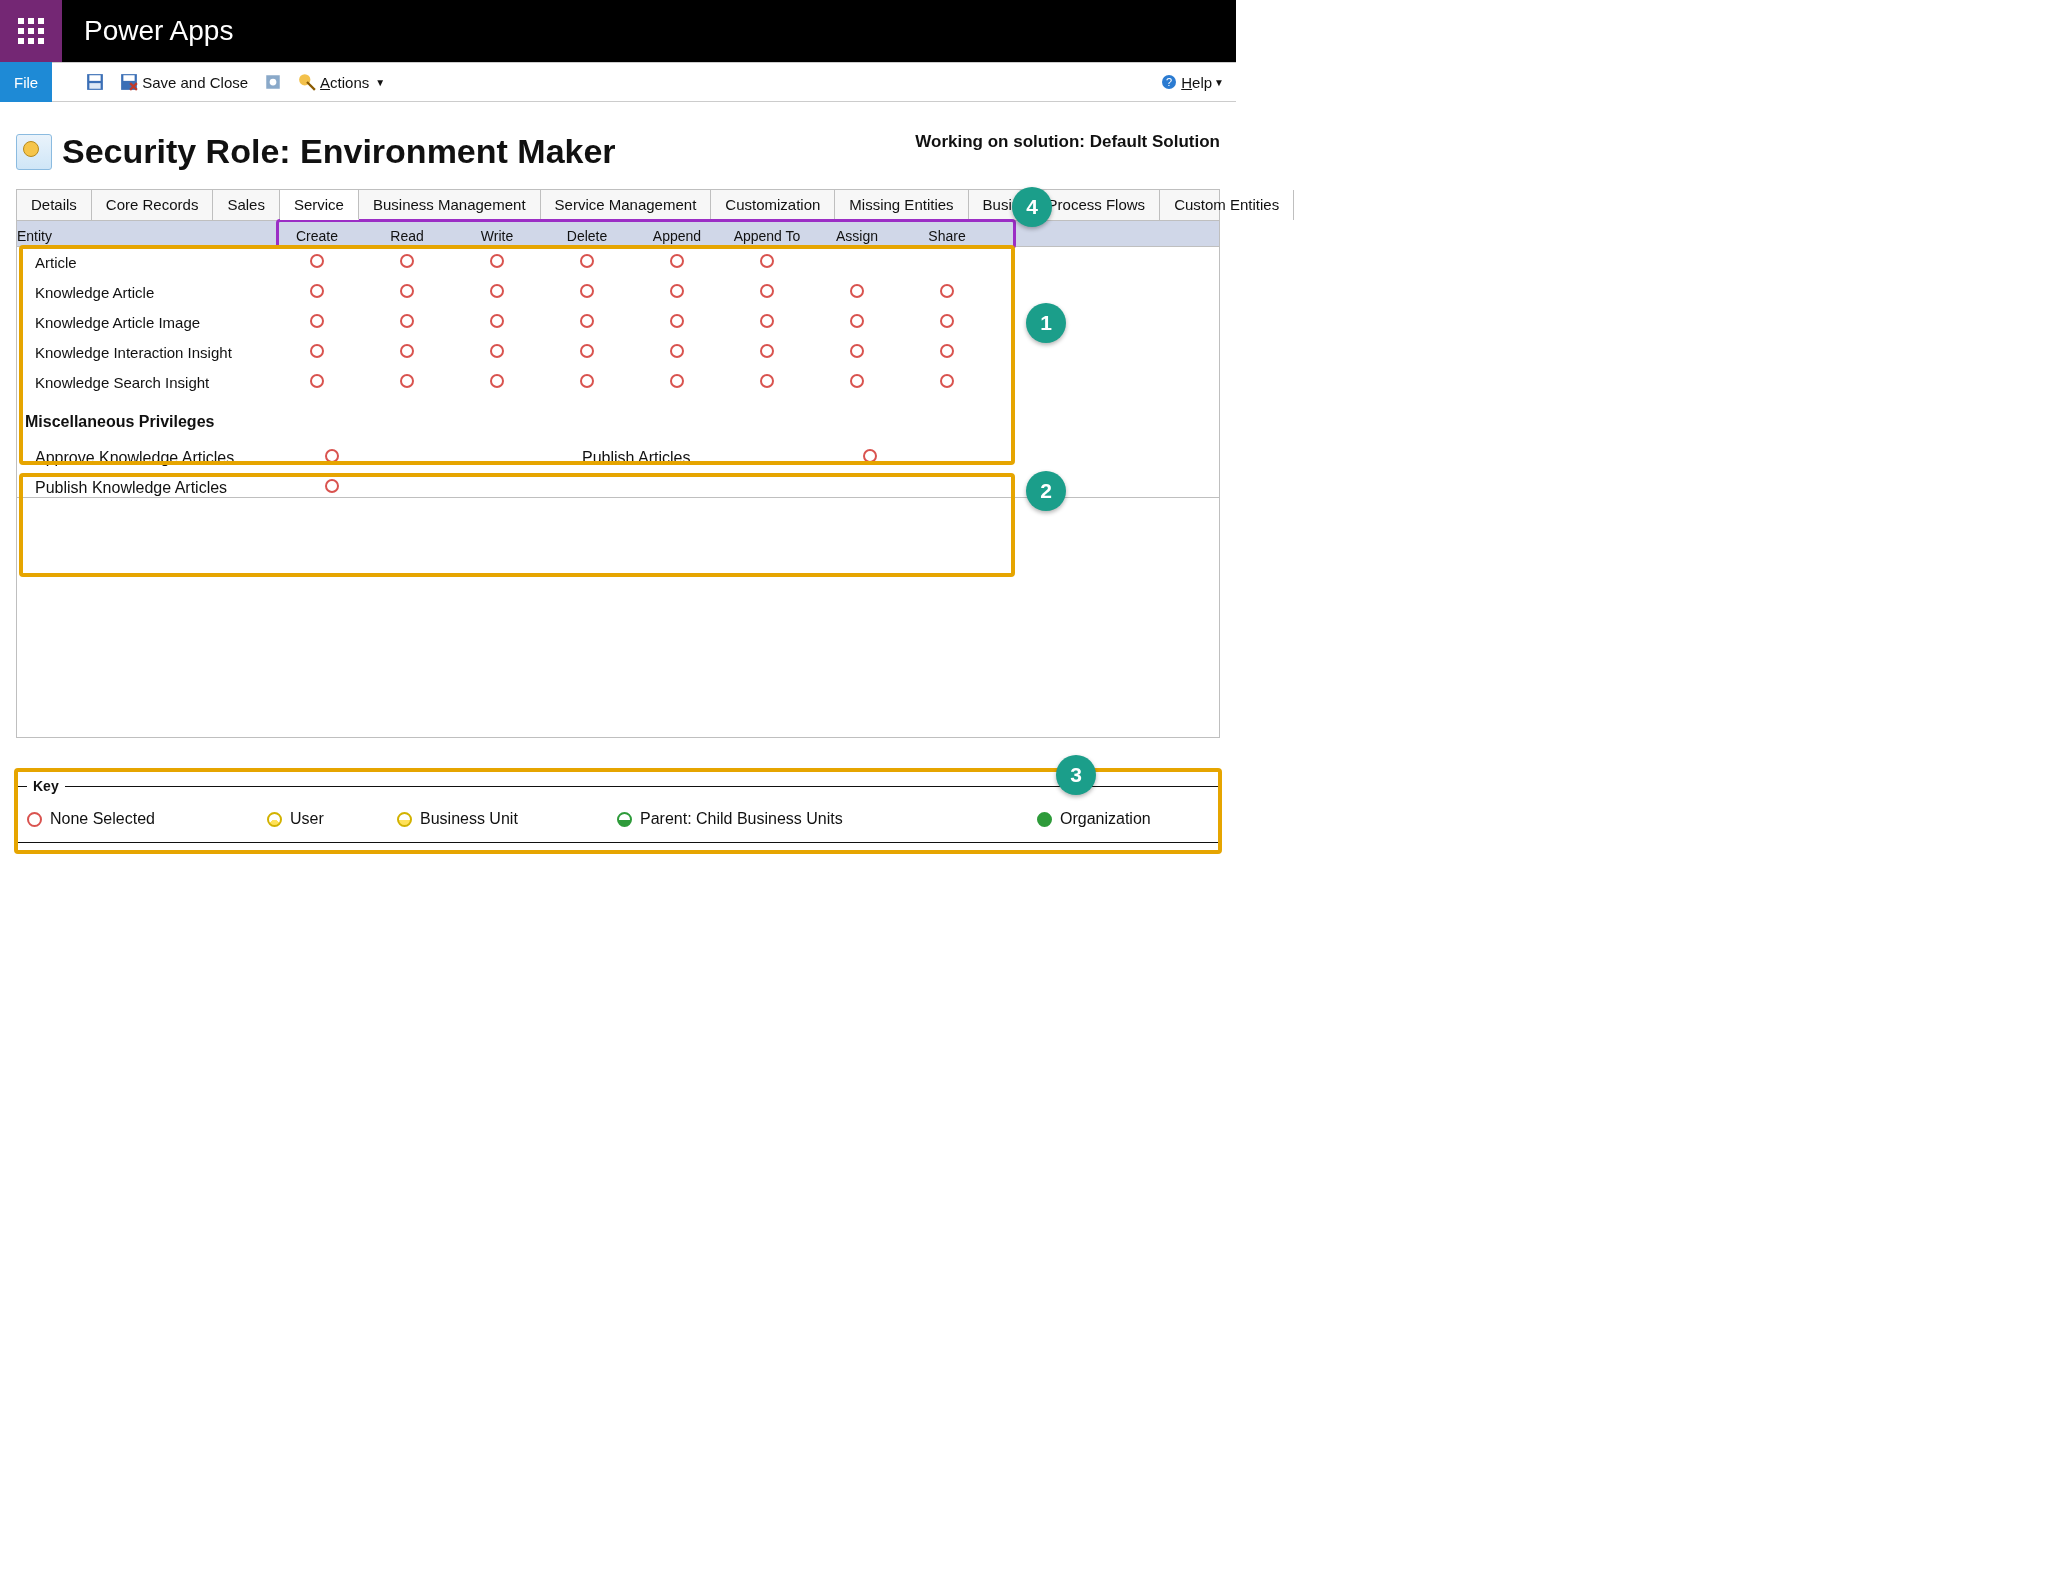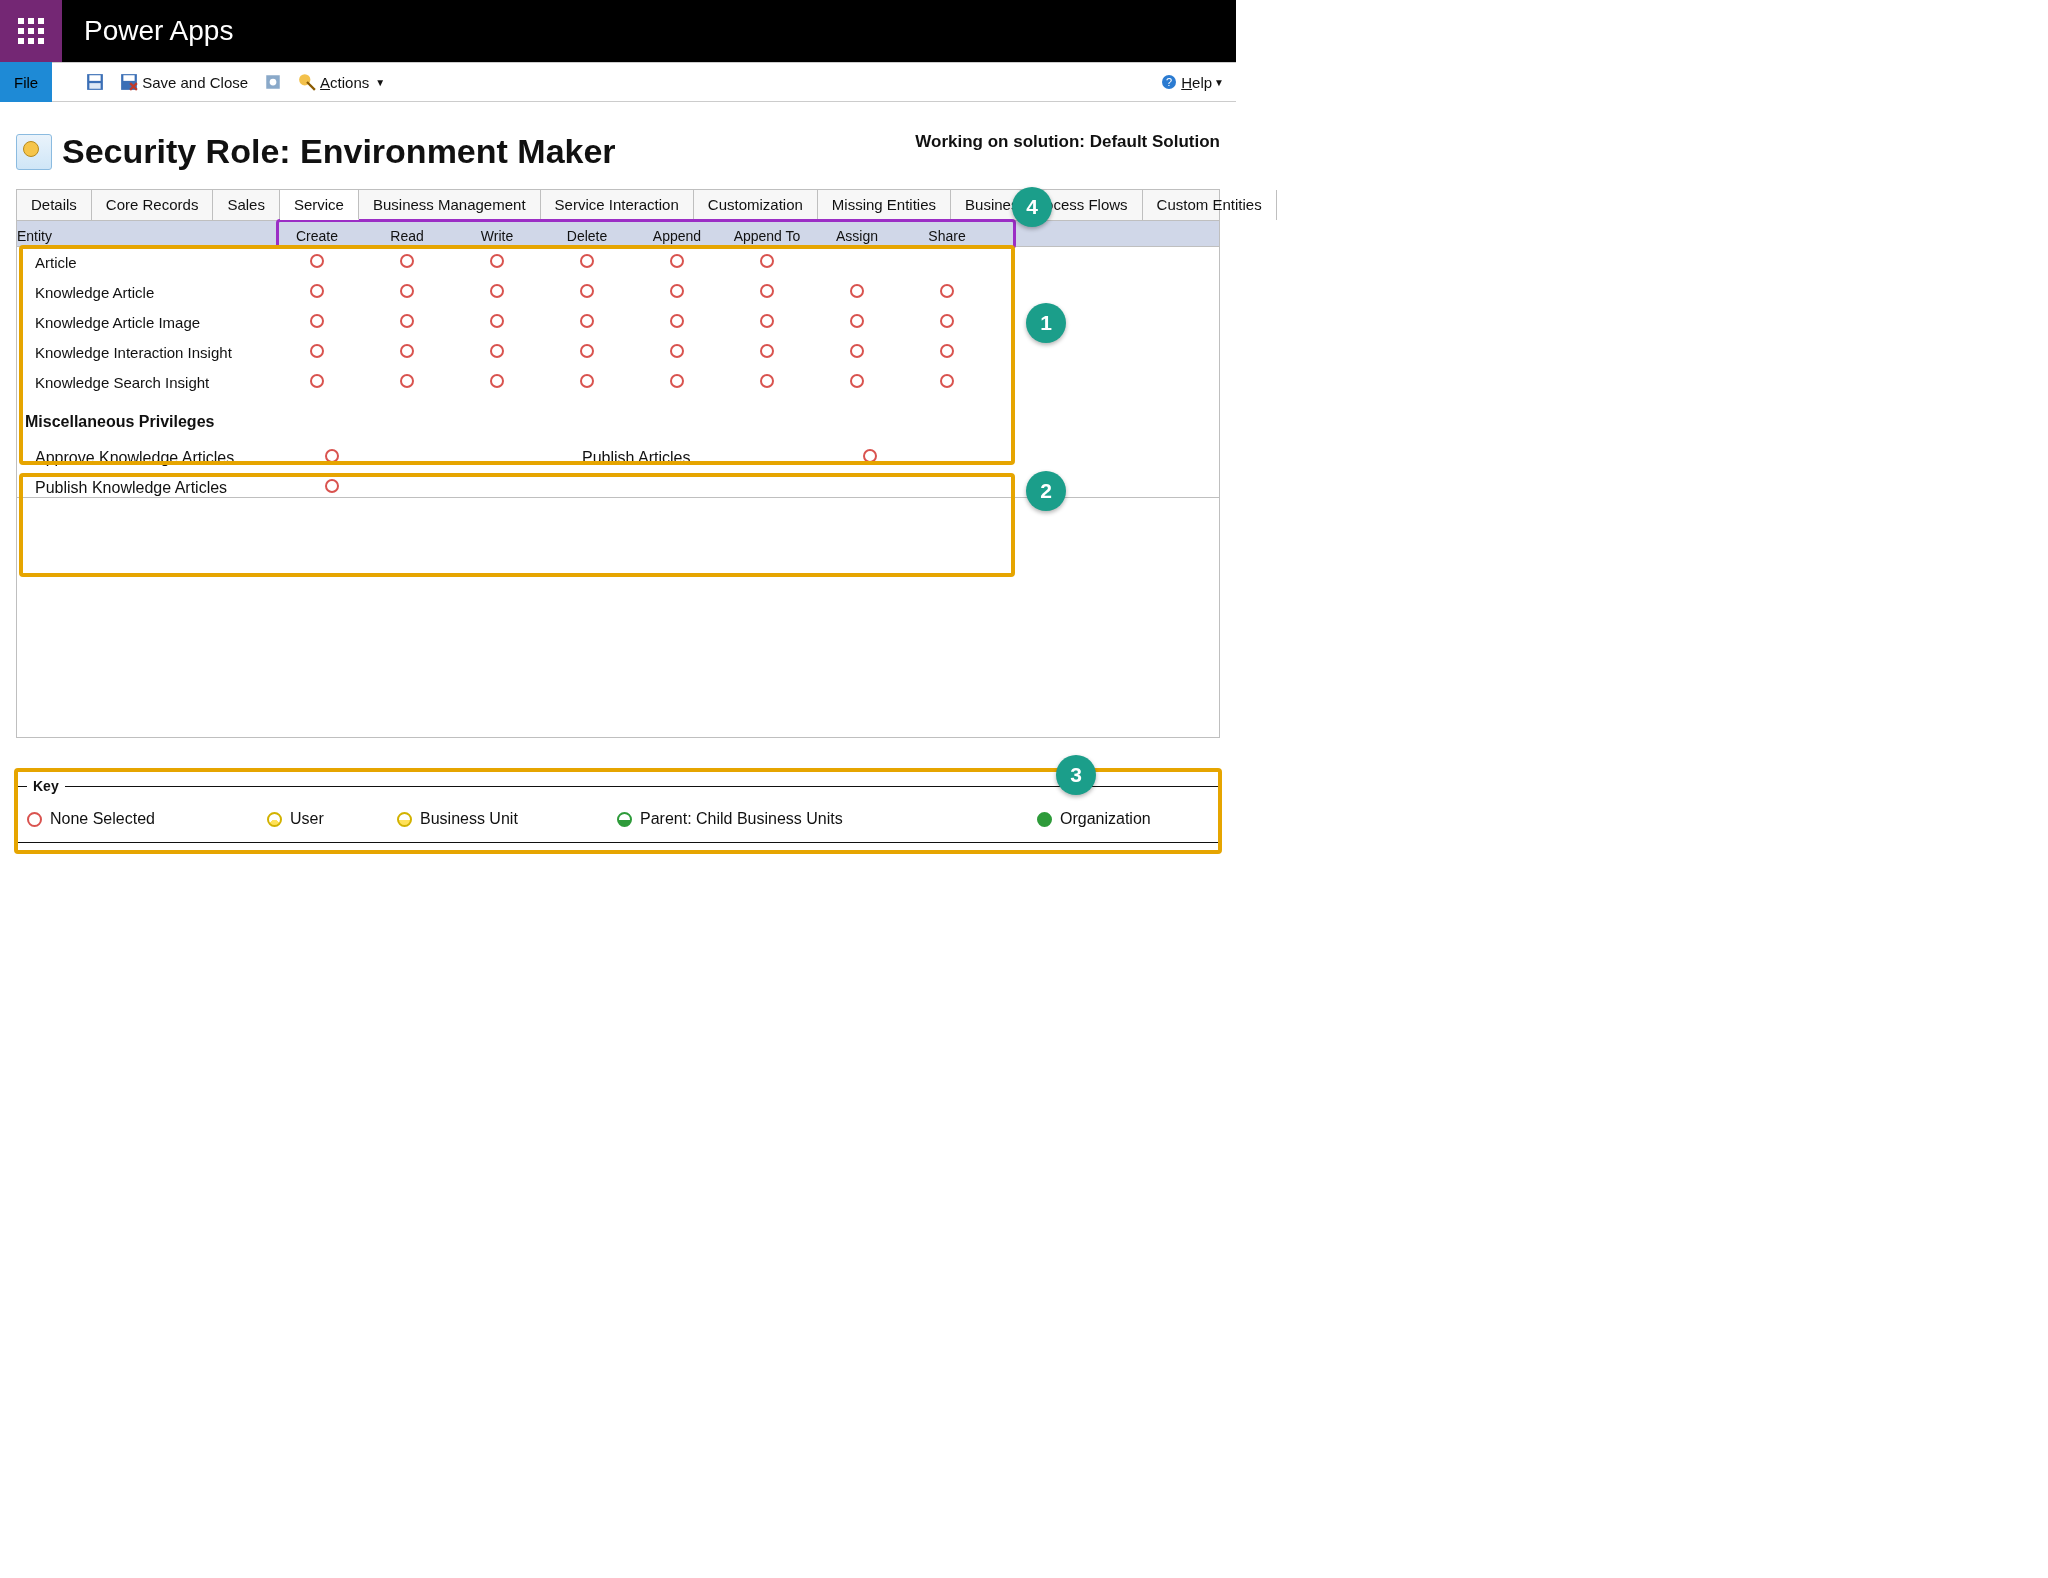--- a/index.html
+++ b/index.html
@@ -8,21 +8,21 @@
 
   
   .topbar { display:flex; align-items:stretch; height:62px; background:#000; color:#fff; }
   .waffle { width:62px; background:#742774; display:flex; align-items:center; justify-content:center; }
   .waffle-grid { display:grid; grid-template-columns:repeat(3,6px); grid-template-rows:repeat(3,6px); gap:4px; }
   .waffle-grid span { background:#fff; }
   .brand { padding:12px 22px; display:flex; align-items:center; font-size:28px; font-weight:400; }
 
   
   .toolbar { display:flex; align-items:center; height:40px; border-top:1px solid #ccc; border-bottom:1px solid #ccc; background:#fff; }
-  .toolbar .file-btn { background:#1e8ad6; color:#000000; height:40px; padding:0 14px; display:flex; align-items:center; font-size:15px; }
+  .toolbar .file-btn { background:#1e8ad6; color:#ffffff; height:40px; padding:0 14px; display:flex; align-items:center; font-size:15px; }
   .toolbar .spacer-start { width:26px; }
   .toolbar .tool { display:flex; align-items:center; padding:0 8px; height:40px; font-size:15px; gap:4px; }
   .toolbar .right { margin-left:auto; display:flex; align-items:center; padding-right:12px; font-size:15px; }
   .toolbar .right svg { margin-right:4px; }
   .first-letter-underline::first-letter { text-decoration: underline; }
 
   
   .header-wrap { padding:30px 16px 0 16px; display:flex; align-items:flex-start; }
   .page-icon { width:36px; height:36px; margin-right:10px; margin-top:2px; background:linear-gradient(#eaf3fb,#cfe6f7); border:1px solid #8bbbe0; border-radius:3px; position:relative; }
   .page-icon::after { content:""; position:absolute; left:6px; top:6px; width:14px; height:14px; background:#f6c54a; border-radius:50%; border:1px solid #b78a1d; }
@@ -156,21 +156,21 @@
   </div>
 
   <div class="content">
 
     <div class="tabs" id="tabs">
         <div class="tab">Details</div>
         <div class="tab">Core Records</div>
         <div class="tab">Sales</div>
         <div class="tab active">Service</div>
         <div class="tab">Business Management</div>
-        <div class="tab">Service Interaction</div>
+        <div class="tab">Service Management</div>
         <div class="tab">Customization</div>
         <div class="tab">Missing Entities</div>
         <div class="tab">Business Process Flows</div>
         <div class="tab">Custom Entities</div>
       </div>
 
     <div class="table-wrap" style="position:relative;">
 
       <div class="hdr-row">
         <div class="cell col-entity">Entity</div>

